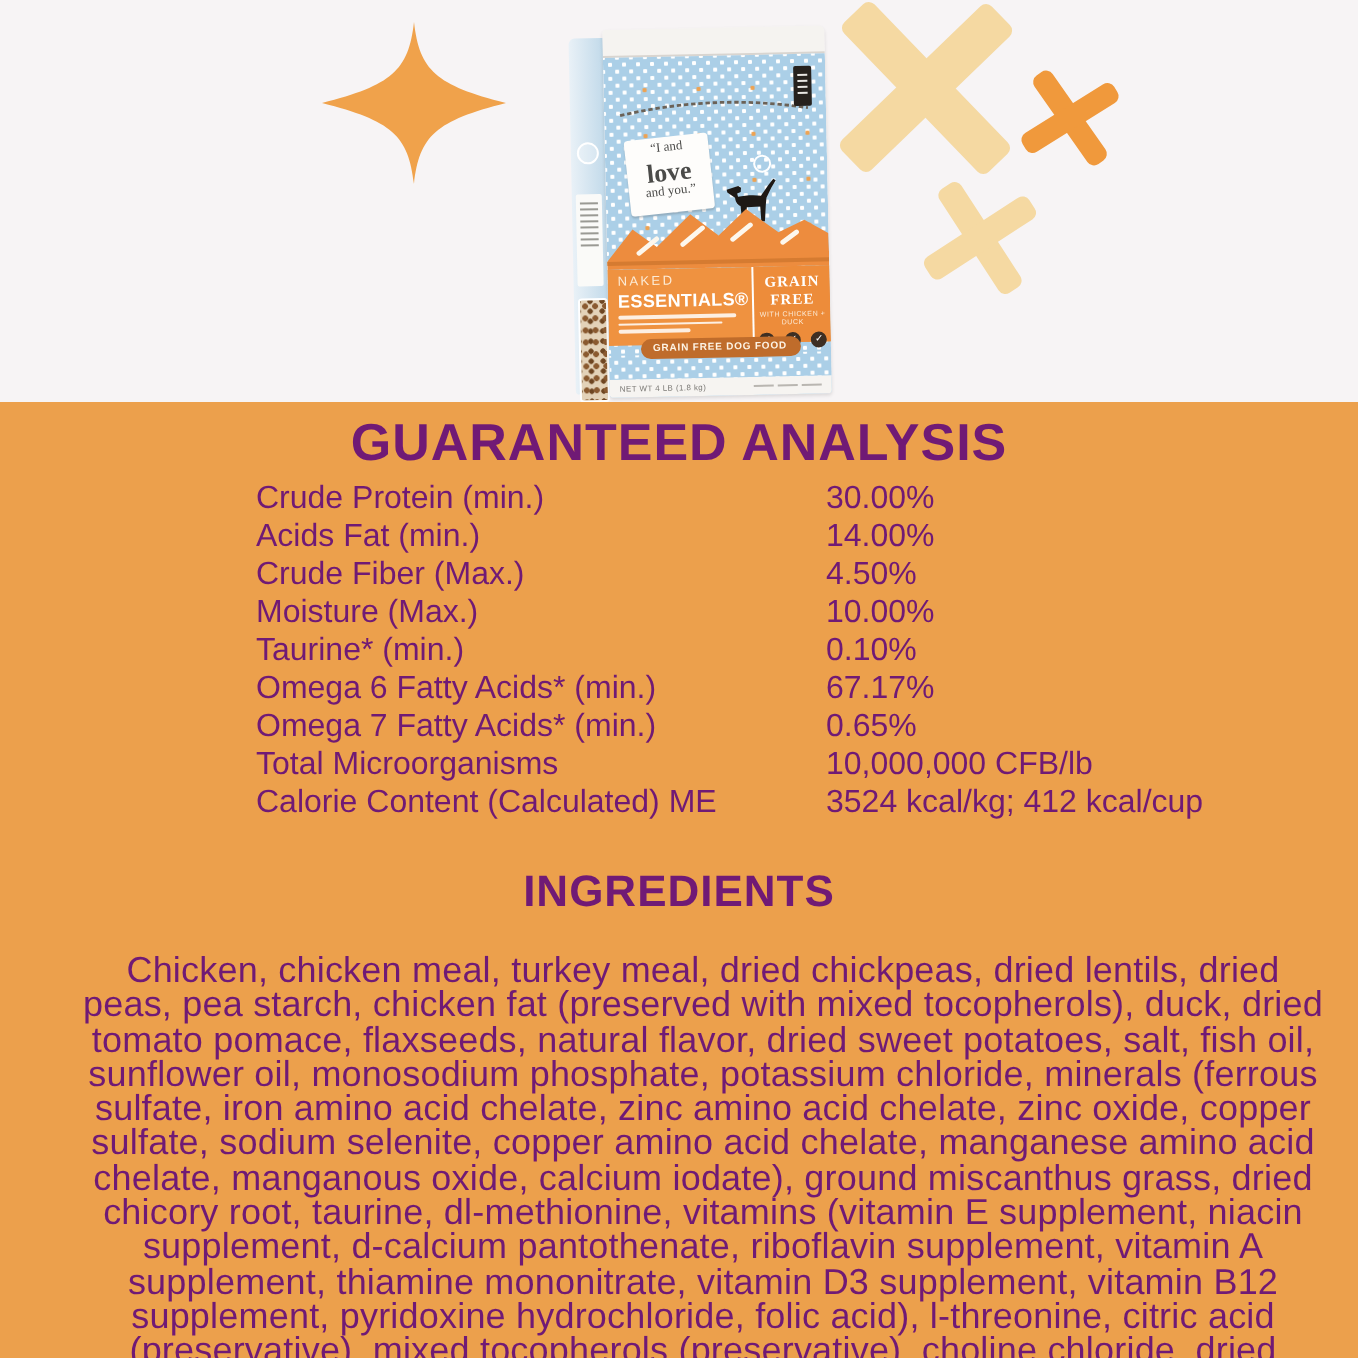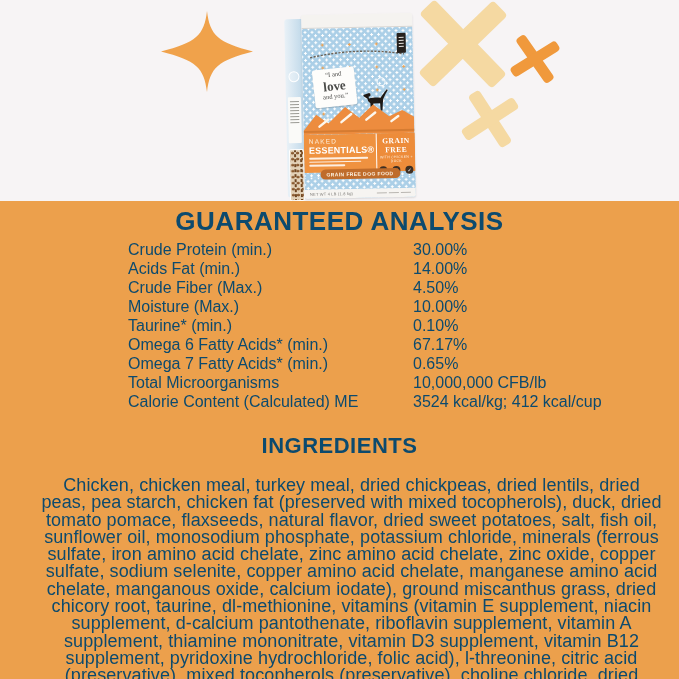--- a/index.html
+++ b/index.html
@@ -81,21 +81,21 @@
     background-image:radial-gradient(circle,#fff 1px,transparent 1.25px),
       radial-gradient(circle,#fff 1px,transparent 1.25px);
     background-size:7px 7px,7px 7px;background-position:0 0,3.5px 3.5px;}
   .white-strip{height:9px;background:#F6F4F1;display:flex;align-items:center;
     justify-content:space-between;padding:0 5px;}
   .net-wt{font-size:4px;color:#7c7a76;letter-spacing:.2px;}
   .strip-dashes{display:flex;gap:2px;}
   .strip-dashes i{width:10px;height:1.5px;background:#b9b6b1;display:block;}
   
   .orange-area{position:absolute;left:0;top:201px;width:679px;height:478px;background:#ECA04C;
-    color:#0c4a6e;}
+    color:#701a75;}
   .ga-title{position:absolute;left:0;top:5px;width:100%;text-align:center;font-size:26px;
     font-weight:bold;letter-spacing:.5px;margin:0;}
   .ga-table{position:absolute;left:128px;top:39px;}
   .ga-row{display:flex;height:19px;line-height:19px;font-size:16px;align-items:center;}
   .ga-label{width:285px;}
   .ga-value{white-space:nowrap;}
   .ing-title{position:absolute;left:0;top:232px;width:100%;text-align:center;font-size:22px;
     font-weight:bold;letter-spacing:.5px;margin:0;}
   .ing-text{position:absolute;left:50%;top:264px;transform:translateX(-50%);width:622px;
     font-size:18px;line-height:17.3px;text-align:center;letter-spacing:.1px;margin:12px;}

